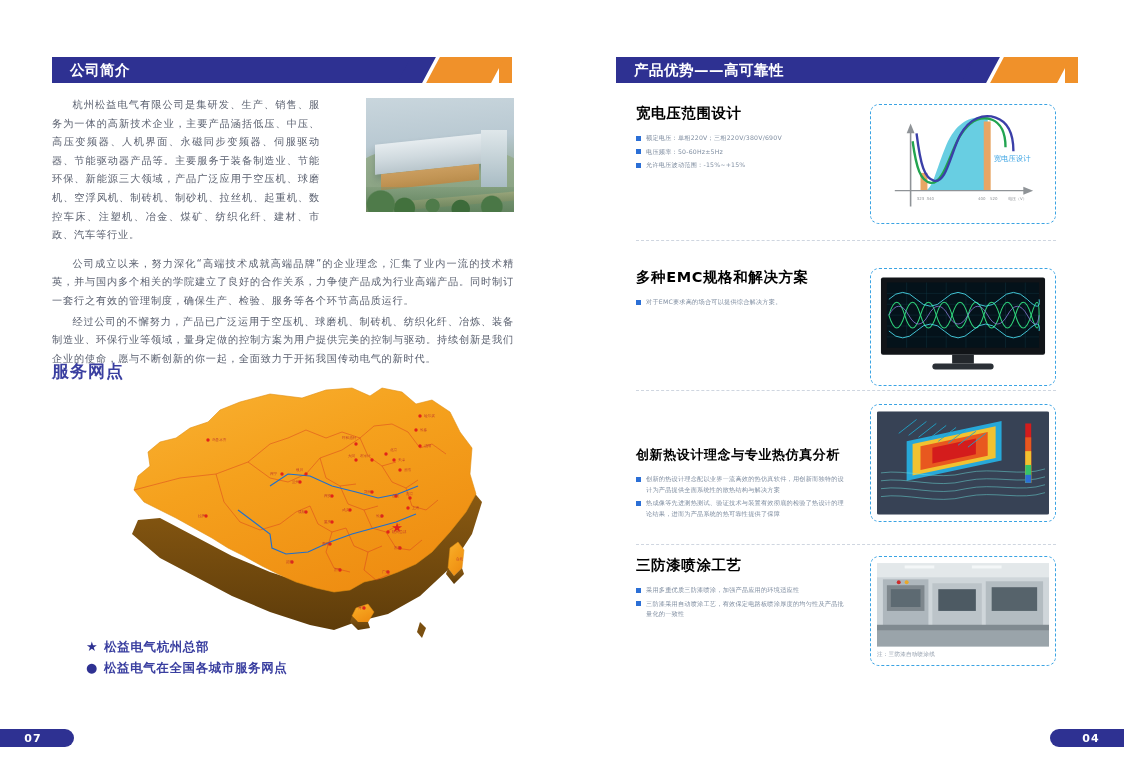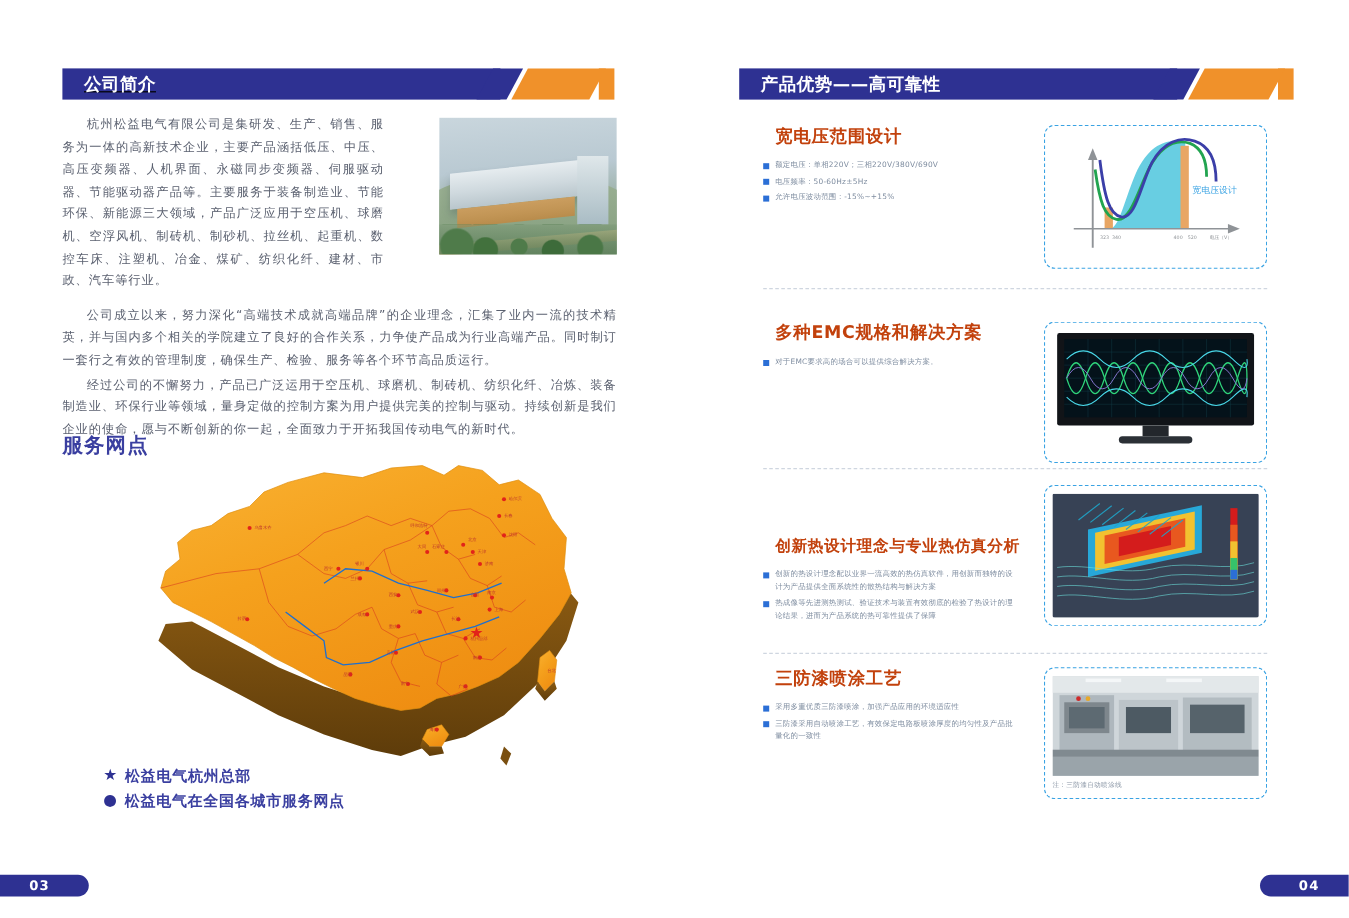--- a/index.html
+++ b/index.html
@@ -136,22 +136,22 @@
   .pnum-right { right: 0; width: 74px; border-radius: 9px 0 0 9px; padding-left:8px;margin-left:48px; }
 
   
   .feat {
     position: absolute;
     left: 636px; width: 420px;
     display: flex; justify-content: space-between;
   }
   .feat-text { width: 212px; }
   .feat-title {
-    color: #c2410c; font-size: 14.5px; font-weight: bold;
-    letter-spacing: .6px; margin-bottom: 10px; white-space: nowrap; margin-left: 10px;
+    color: #000000; font-size: 14.5px; font-weight: bold;
+    letter-spacing: .6px; margin-bottom: 10px; white-space: nowrap;
   }
   .bullet {
     display: flex; gap: 5px;
     color: #7f8da0; font-size: 6.2px; line-height: 10.5px;
     margin-bottom: 3px; letter-spacing: .2px;
   }
   .bullet .sq {
     flex: 0 0 auto;
     width: 5px; height: 5px; background: #2b6fd6; margin-top: 2.5px;
   }
@@ -184,21 +184,21 @@
   }
 </style>
 </head>
 <body>
 
 <div class="spread">
 
   <div class="page page-left">
 
     <div class="banner" style="left:52px; top:57px; width:460px;">
-      <div class="banner-blue" style="width:380px;text-decoration:underline;">
+      <div class="banner-blue" style="width:380px;">
         <span class="btitle">公司简介</span>
       </div>
       <div class="banner-skew"></div>
       <div class="banner-orange" style="width:68px;"></div>
       <div class="banner-orange-cap" style="width:14px;"></div>
     </div>
 
     <div class="lp-body">
       <div class="intro-wrap">
         <div class="intro-photo">
@@ -349,21 +349,21 @@
         <span class="lg-star">★</span>
         <span>松益电气杭州总部</span>
       </div>
       <div class="legend-row">
         <span class="lg-dot">●</span>
         <span>松益电气在全国各城市服务网点</span>
       </div>
     </div>
 
     <div class="pnum pnum-left">
-      <span>03</span>
+      <span>07</span>
     </div>
   </div>
 
   <div class="page page-right">
 
     <div class="banner" style="left:54px; top:57px; width:462px;">
       <div class="banner-blue" style="width:380px;">
         <span class="btitle">产品优势——高可靠性</span>
       </div>
       <div class="banner-skew"></div>

